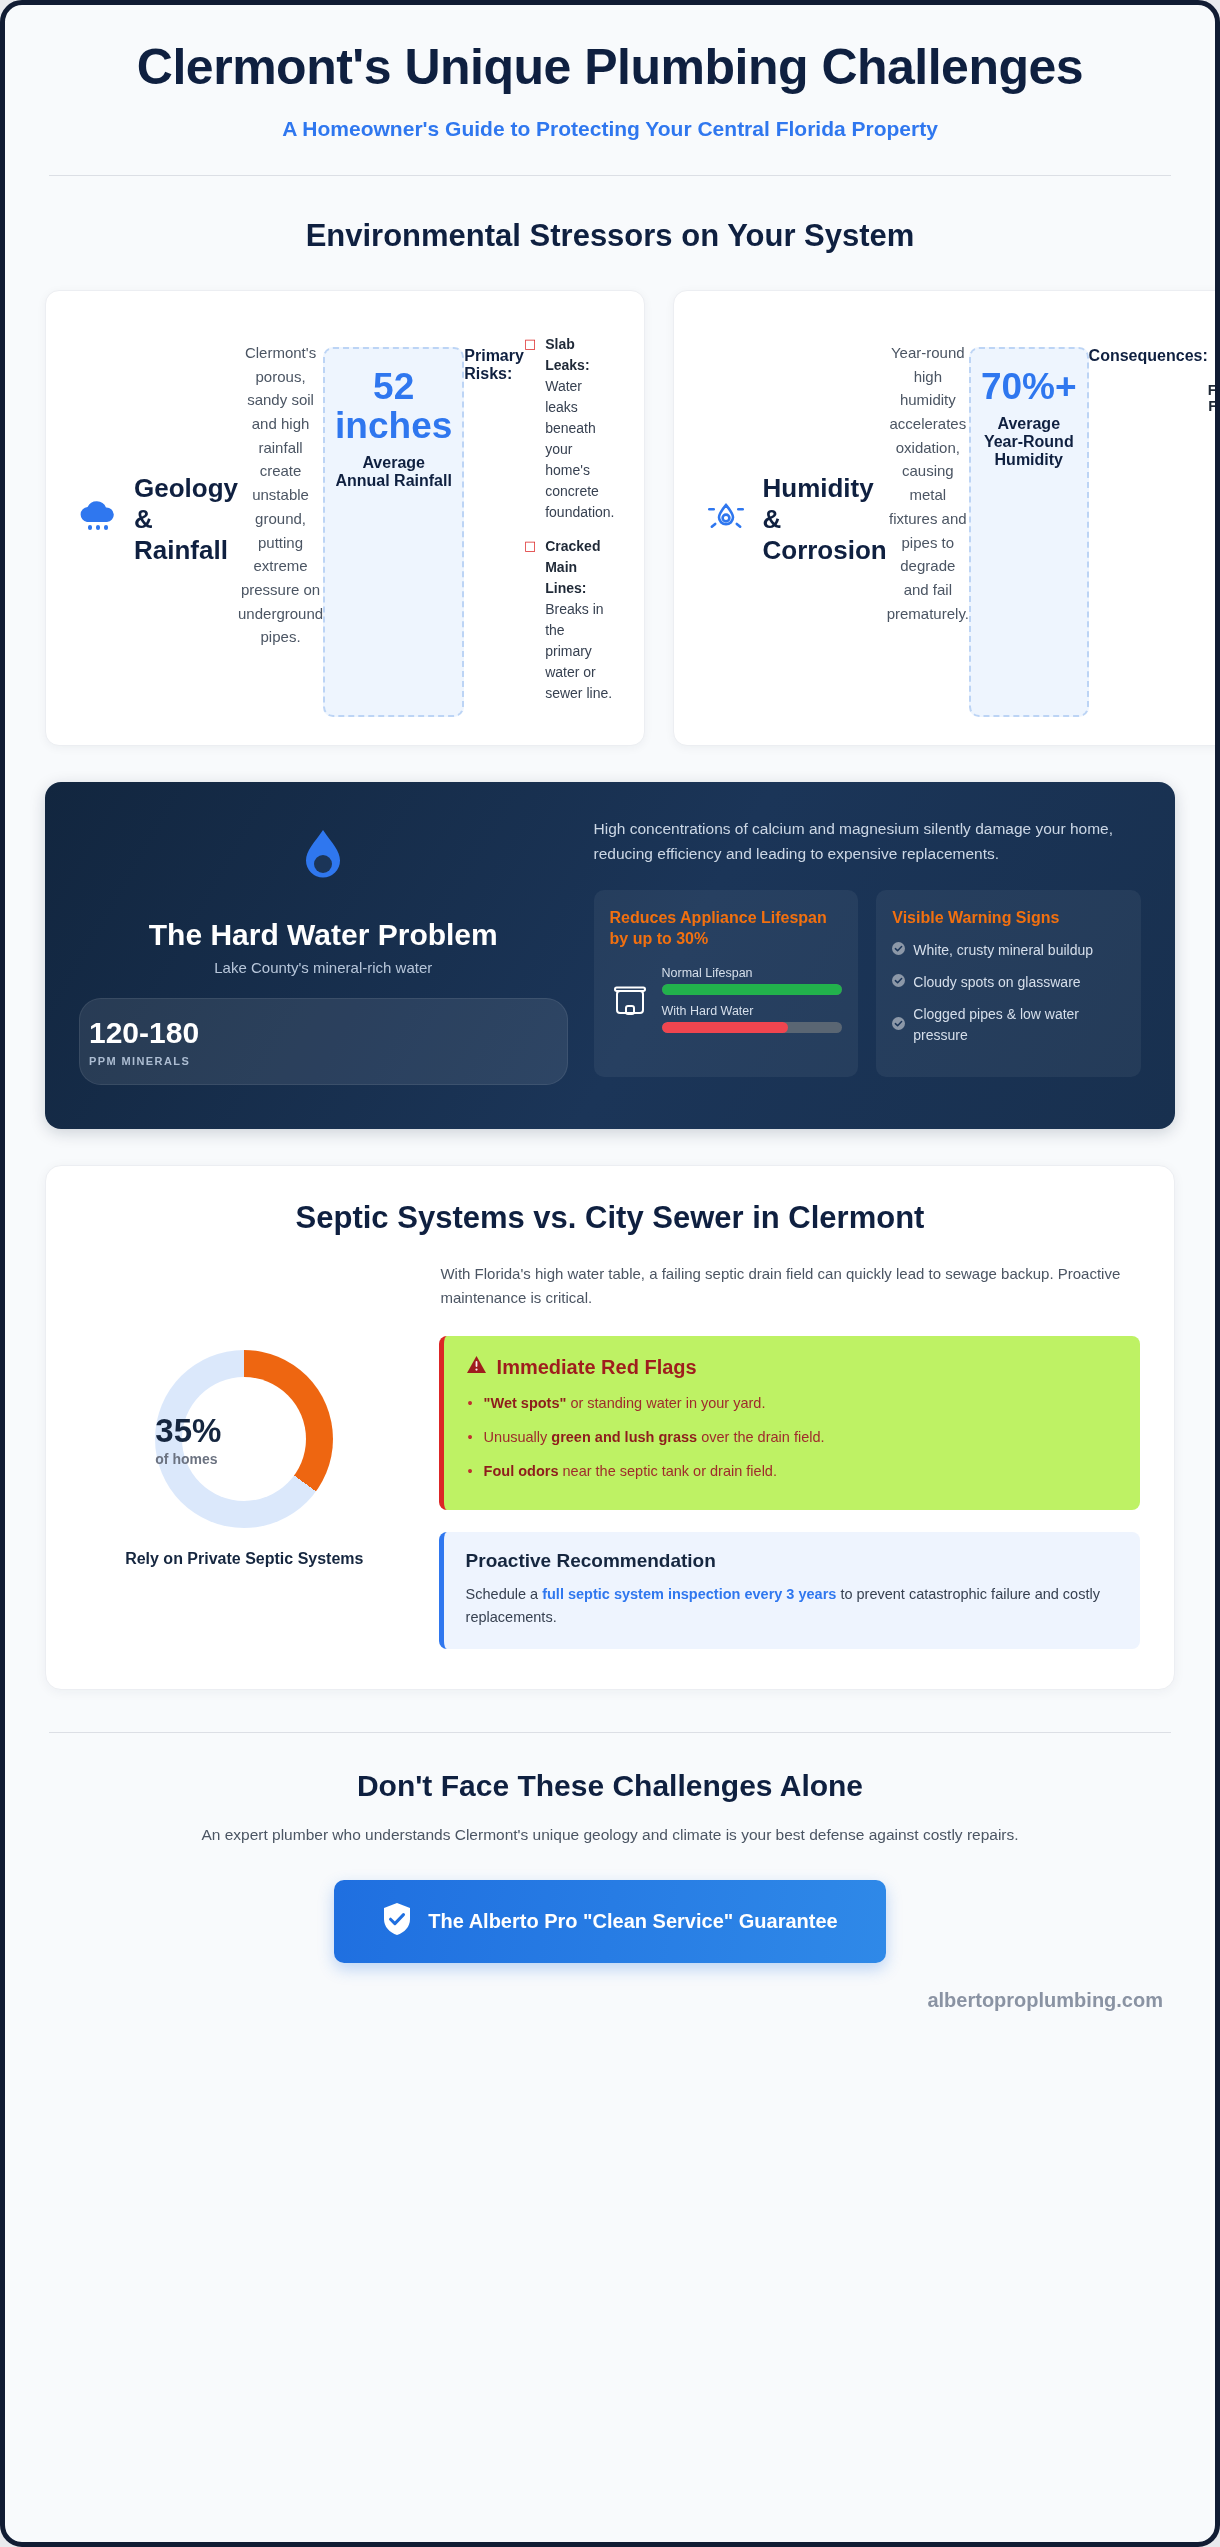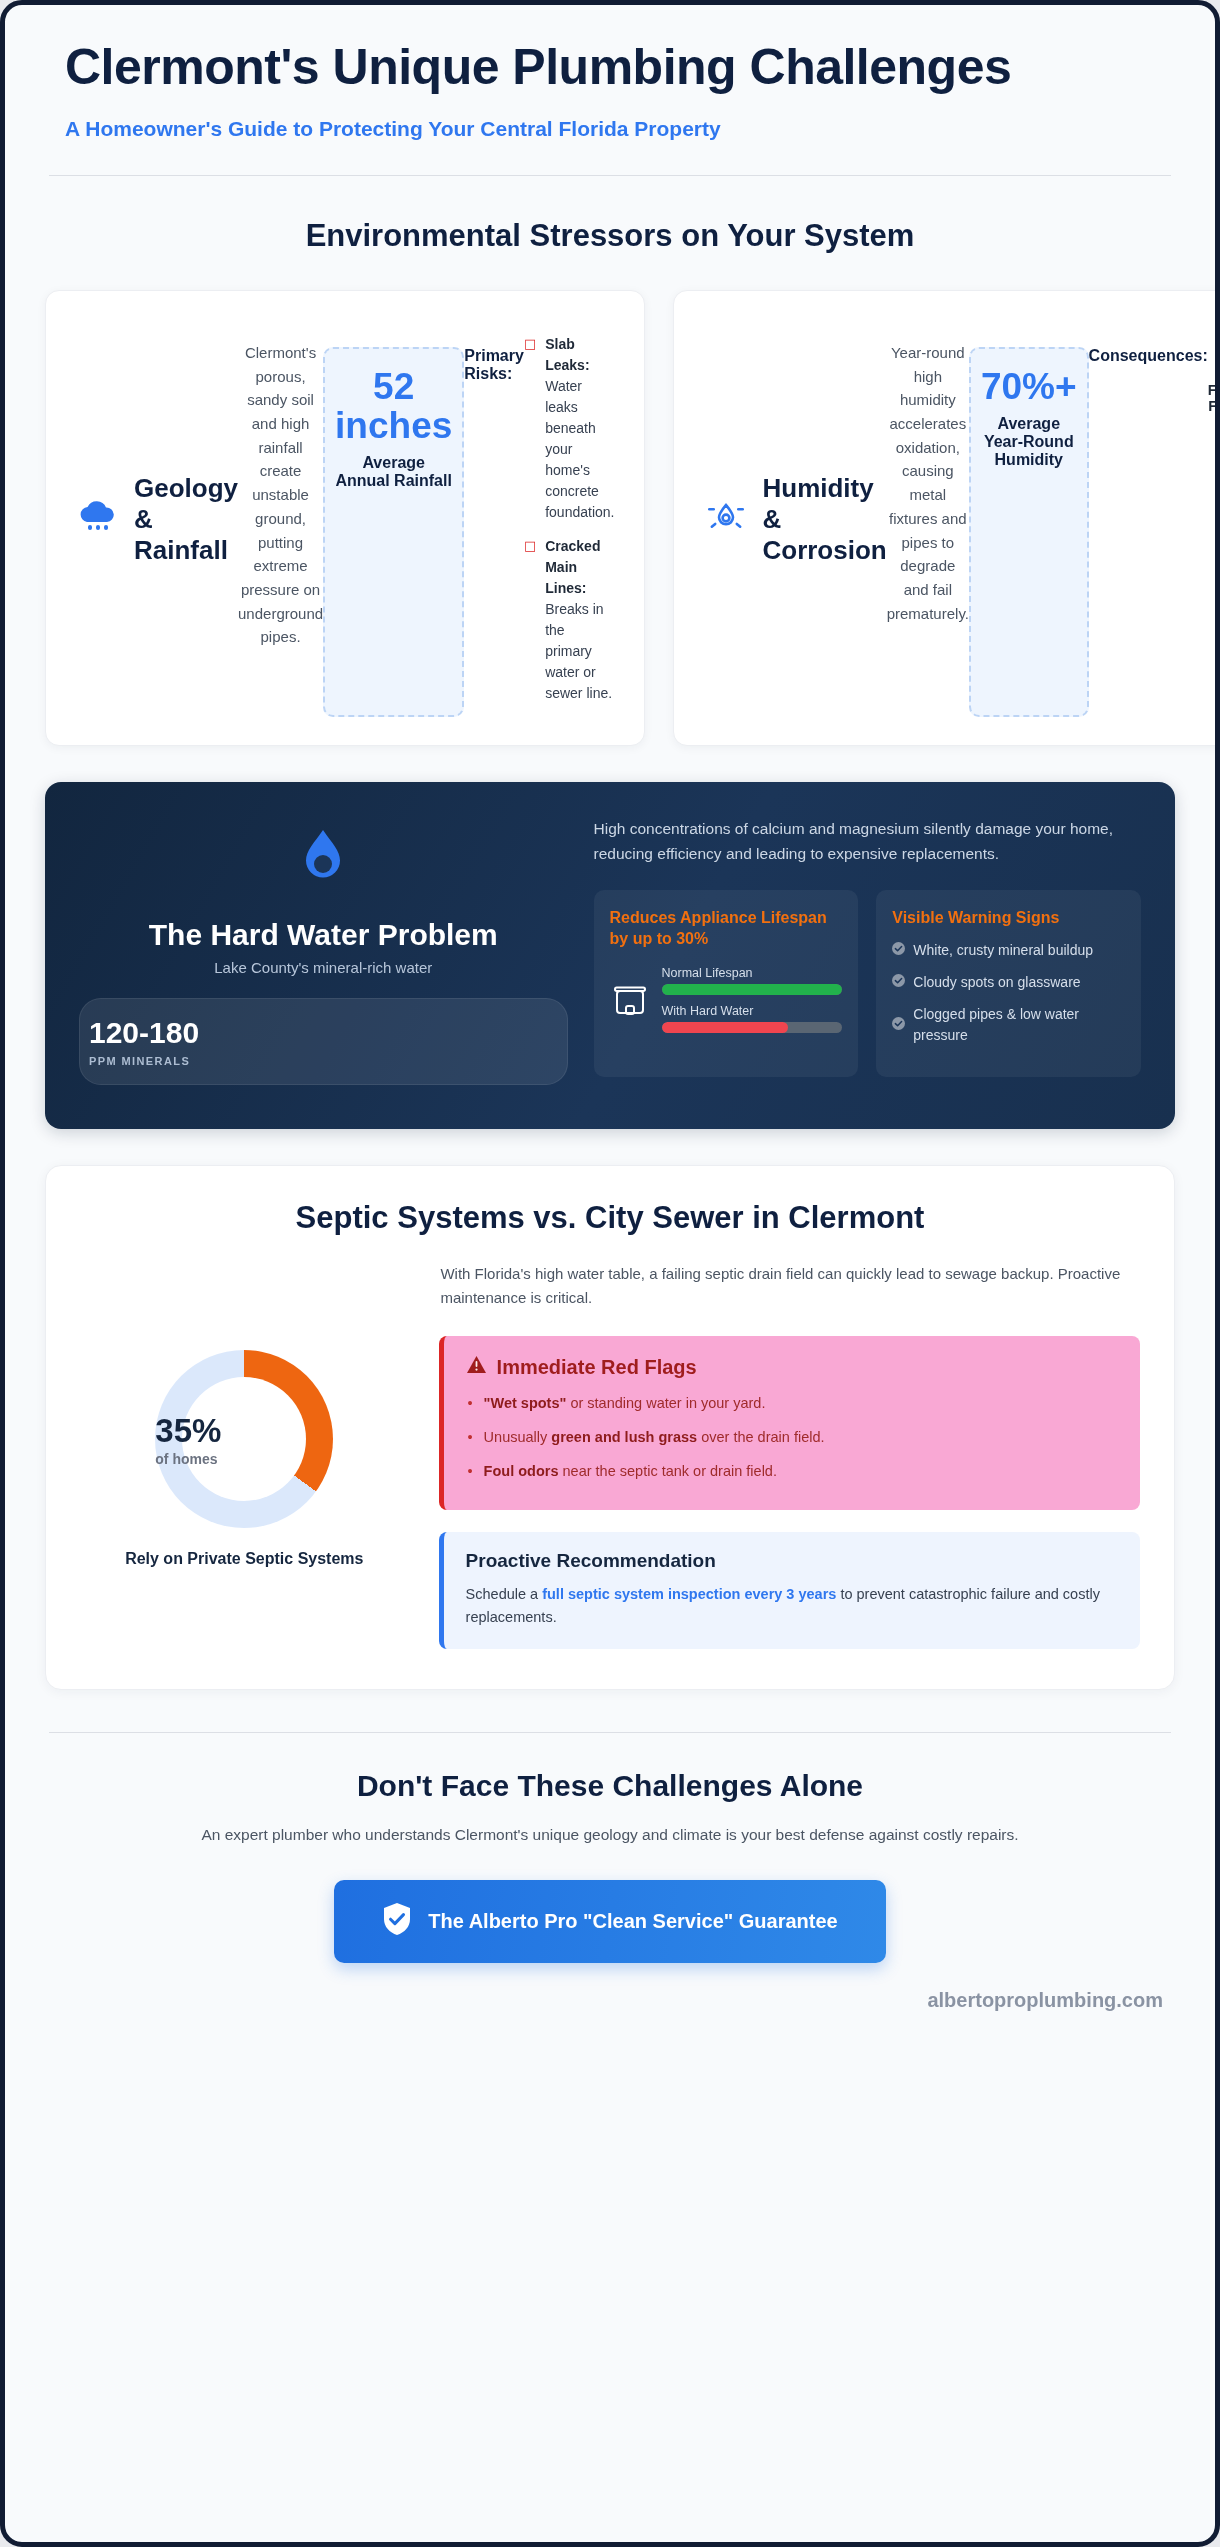--- a/index.html
+++ b/index.html
@@ -13,21 +13,21 @@
     min-height: 2547px;
     background: #f8fafc;
     border: 5px solid #111c33;
     border-radius: 22px;
     padding: 0 40px;
     overflow: hidden;
     position: relative;
   }
 
   
-  .header { padding: 34px 20px 0; }
+  .header { padding: 34px 20px 0; text-align: center; }
   .h-title {
     font-size: 50px;
     font-weight: bold;
     color: #0f2040;
     line-height: 1.12;
     letter-spacing: -0.5px;
   }
   .h-sub {
     margin-top: 22px;
     font-size: 21px;
@@ -319,21 +319,21 @@
   }
   .donut-cap {
     margin-top: 20px;
     font-size: 16px;
     font-weight: bold;
     color: #15263f;
     line-height: 1.35;
   }
   .septic-right { flex: 1; }
   .redbox {
-    background: #f9a8d4;
+    background: #bef264;
     border-left: 5px solid #dc2626;
     border-radius: 8px;
     padding: 19px 22px 16px;
   }
   .redbox h4 {
     display: flex;
     align-items: center;
     gap: 10px;
     font-size: 20px;
     font-weight: bold;

